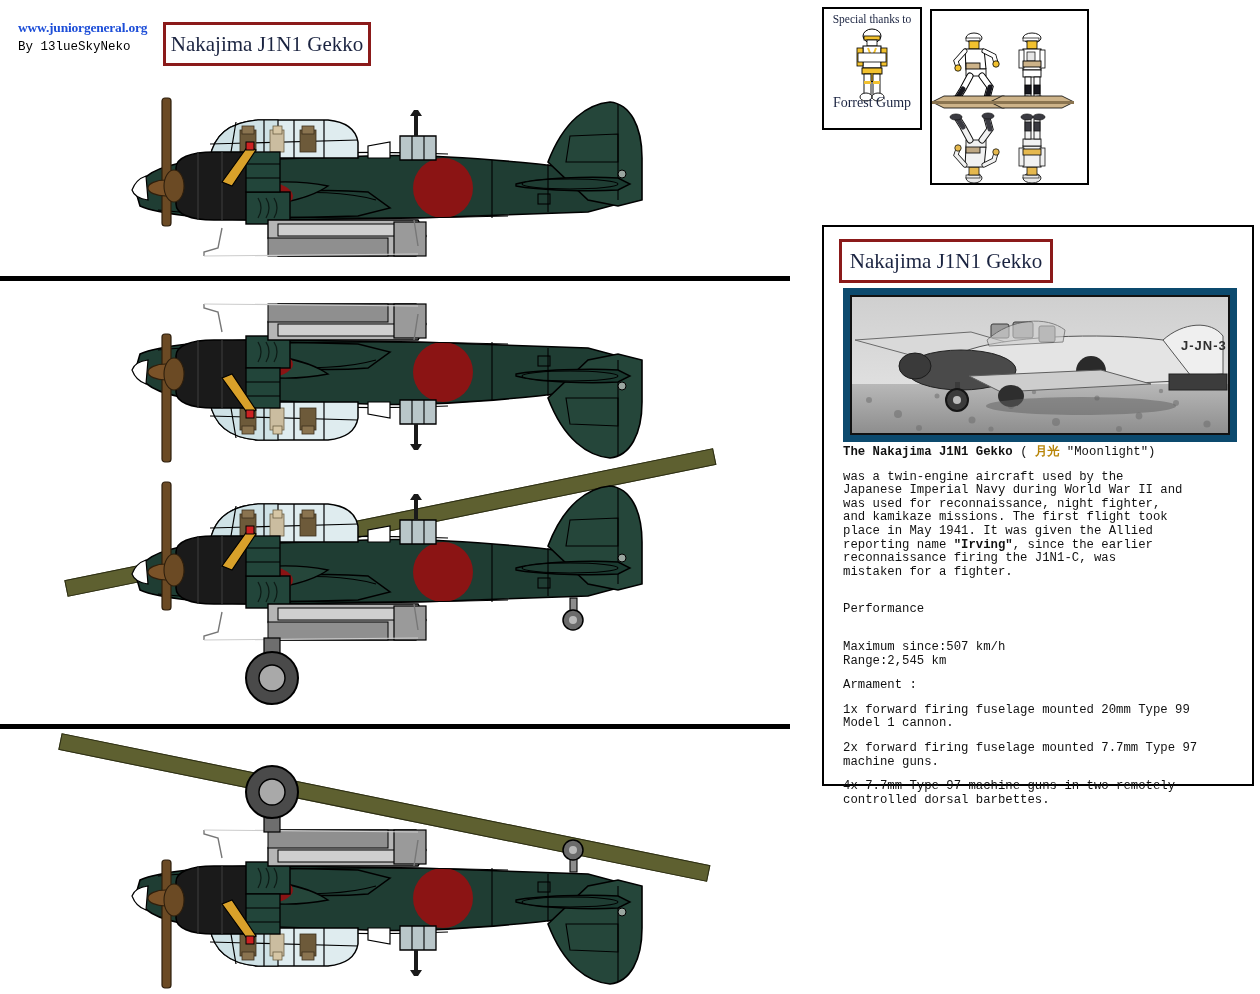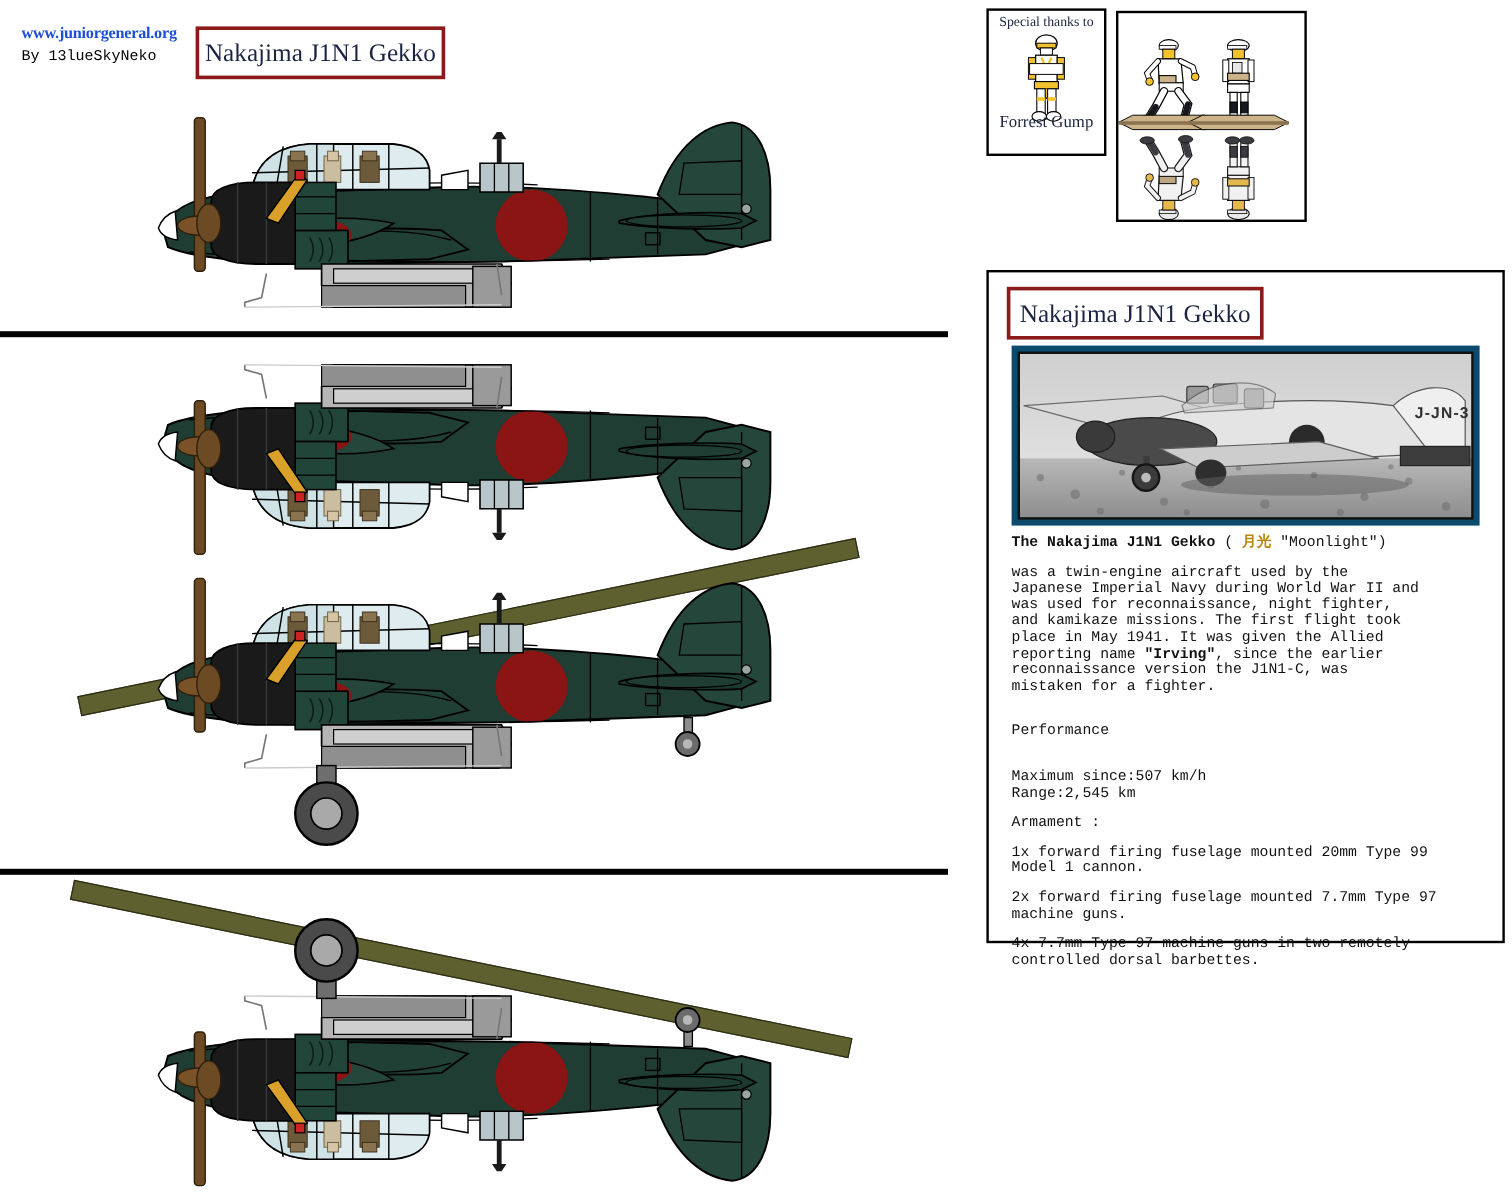--- a/index.html
+++ b/index.html
@@ -36,21 +36,21 @@
   #thanks-top{top:4px;left:0;width:100%;}
   #thanks-bottom{bottom:17px;left:0;width:100%;font-size:14px !important;}
 
   
   #figures-panel{left:930px;top:9px;width:155px;height:172px;border:2px solid #000;
                  background:#fff;}
 
   
   #info-panel{left:822px;top:225px;width:428px;height:557px;border:2px solid #000;
               background:#fff;}
-  #photo{left:843px;top:288px;width:378px;height:138px;border:6px solid #0c4a6e;}
+  #photo{left:843px;top:288px;width:378px;height:138px;border:8px solid #0c4a6e;}
   #info-text{left:843px;top:446px;width:390px;}
   #info-text p{margin:0 0 11px 0;font-family:"Liberation Mono",monospace;
                font-size:12.3px;line-height:13.6px;color:#111;white-space:pre-wrap;}
   #info-text p.tight{margin-bottom:0;margin-top:24px;}
   #info-text .b{font-weight:bold;text-align:center;}
   .kanji{color:#b8860b;font-weight:bold;}
 
   
   .plane{position:absolute;}
   .flipY{transform:scaleY(-1);}
@@ -281,21 +281,21 @@
 
 <div id="info-text" class="abs">
   <p><span class="b">The </span><span class="b">Nakajima J1N1 Gekko</span><span> ( </span><span class="kanji">月光</span><span> "Moonlight")</span></p>
 
   <p><span>was a twin-engine aircraft used by the
 Japanese Imperial Navy during World War II and
 was used for reconnaissance, night fighter,
 and kamikaze missions. The first flight took
 place in May 1941. It was given the Allied
 reporting name </span><span class="b">"Irving"</span><span>, since the earlier
-reconnaissance version the J1N1-C, was
+reconnaissance firing the J1N1-C, was
 mistaken for a fighter.</span></p>
 
   <p class="tight">Performance</p>
   <p class="tight">Maximum since:507 km/h</p>
   <p>Range:2,545 km</p>
 
   <p>Armament :</p>
   <p>1x forward firing fuselage mounted 20mm Type 99
 Model 1 cannon.</p>
   <p>2x forward firing fuselage mounted 7.7mm Type 97

